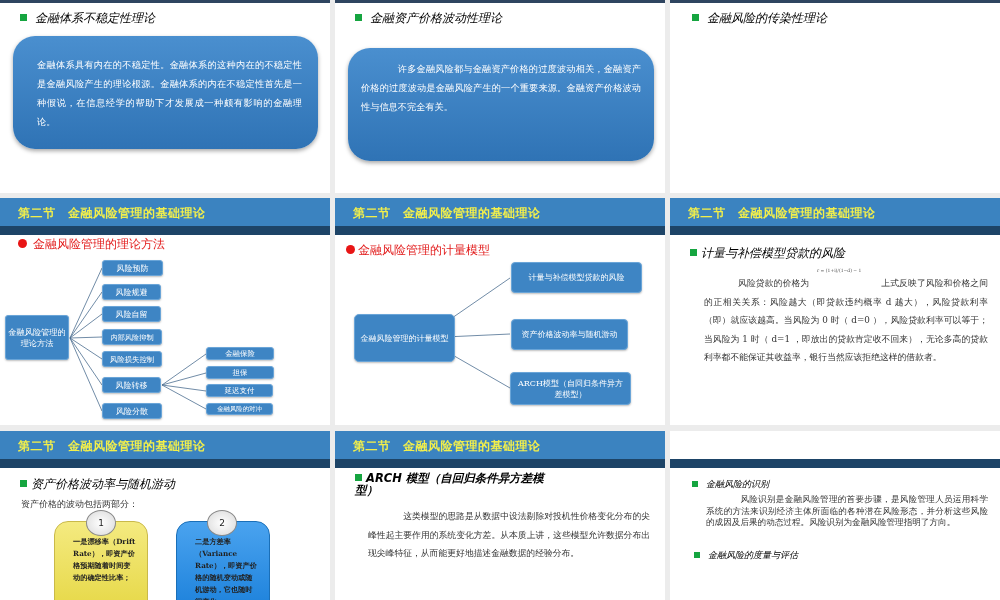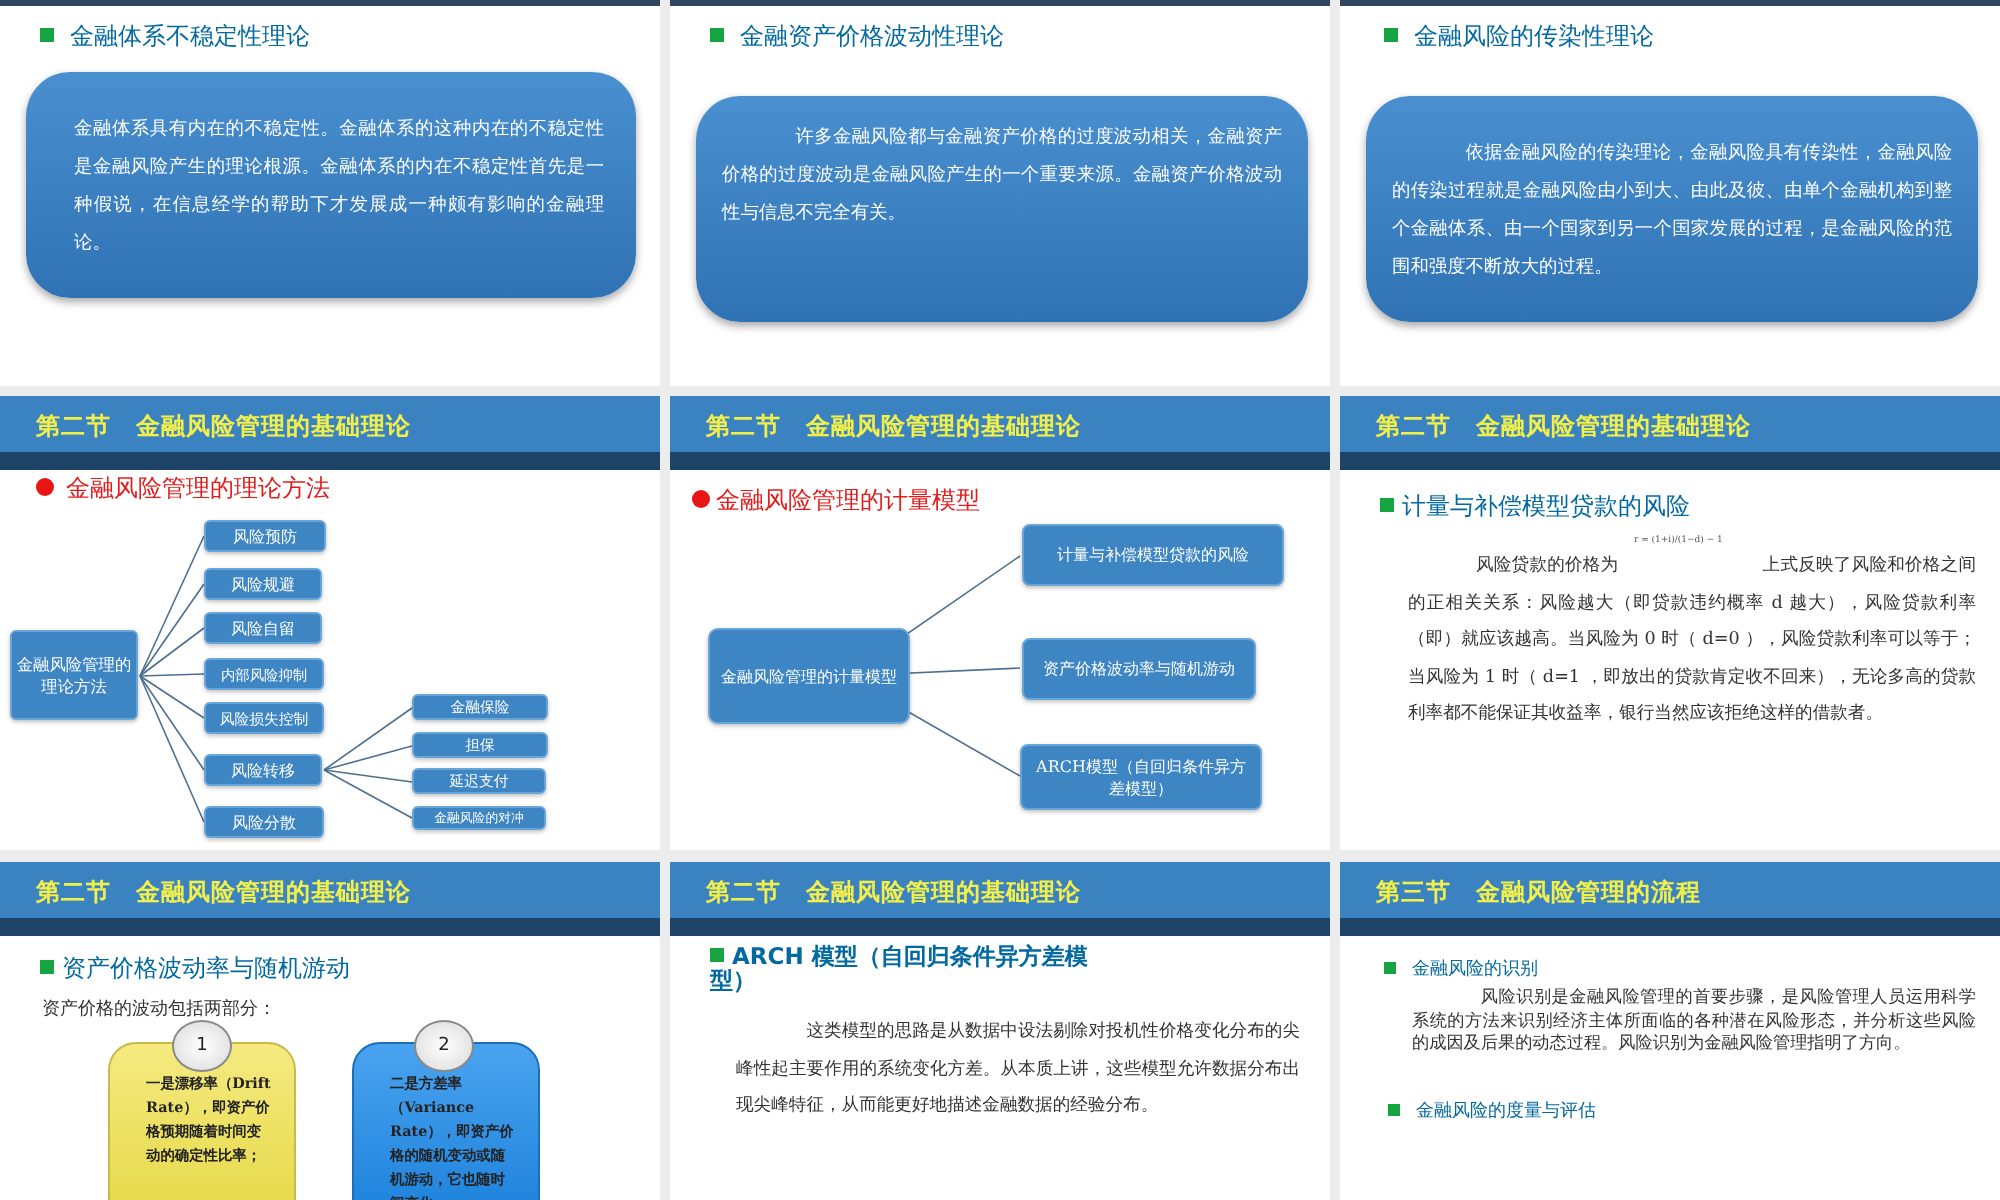--- a/index.html
+++ b/index.html
@@ -3,21 +3,21 @@
 <meta charset="utf-8">
 <style>
   * { box-sizing: border-box; margin: 0; padding: 0; }
   html, body { width: 1000px; height: 600px; overflow: hidden; background: #ececec; }
   body { font-family: "DejaVu Sans", "Liberation Sans", sans-serif; position: relative; }
   .slide { position: absolute; background: #fff; overflow: hidden; }
   .s-header { position: absolute; left: 0; right: 0; top: 0; height: 28px; background: #3b83c0; }
   .s-header-band { position: absolute; left: 0; right: 0; top: 28px; height: 9px; background: #1d4467; }
   .s-header-text { position: absolute; left: 18px; top: 7px; color: #f2ef4b; font-size: 12px; font-weight: bold; letter-spacing: 0.5px; white-space: pre; font-family: "DejaVu Serif", serif; }
   .topband { position: absolute; left: 0; right: 0; top: 0; height: 3px; background: #2f4560; }
-  .green-title { position: absolute; color: #0369a1; font-size: 12px; white-space: nowrap; }
+  .green-title { position: absolute; color: #000000; font-size: 12px; white-space: nowrap; font-style: italic; }
   .green-sq { display: inline-block; width: 7px; height: 7px; background: #16a540; margin-right: 8px; vertical-align: middle; position: relative; top: -1px; }
   .red-title { position: absolute; color: #e21b1b; font-size: 12px; line-height: 13px; }
   .red-dot { display: inline-block; width: 9px; height: 9px; border-radius: 50%; background: #e81515; margin-right: 6px; vertical-align: middle; position: relative; top: -1px; }
   .bluebox { position: absolute; background: linear-gradient(#4a8fcf, #2f73b5); border-radius: 22px; box-shadow: 0 2px 4px rgba(0,0,0,0.35); color: #fff; font-family: "DejaVu Serif", serif; font-size: 9.2px; line-height: 19px; padding: 0 22px; }
   .bluebox p { text-align: justify; }
   .node { position: absolute; background: #3e85c4; border: 1px solid #6aa5d8; border-radius: 3px; color: #fff; font-family: "DejaVu Serif", serif; font-size: 8px; display: flex; align-items: center; justify-content: center; text-align: center; line-height: 11px; box-shadow: 0 1px 2px rgba(0,0,0,0.25); }
   .body-text { position: absolute; color: #333; font-family: "DejaVu Serif", serif; font-size: 8.8px; line-height: 18.6px; text-align: justify; }
   svg.lines { position: absolute; left: 0; top: 0; }
   .callout { position: absolute; border-radius: 14px 14px 0 0; padding: 14px 10px 0 18px; font-family: "DejaVu Serif", serif; font-size: 7.2px; font-weight: bold; line-height: 12px; color: #222; }
   .circ { position: absolute; width: 30px; height: 26px; border-radius: 50%; background: radial-gradient(#fff, #d9d9d9); border: 1px solid #8a8a8a; font-size: 9px; display: flex; align-items: center; justify-content: center; color: #222; }
@@ -42,23 +42,20 @@
   </div>
   <div class="bluebox" style="left:13px;top:48px;width:306px;height:113px;padding-top:11px;padding-left:13px;padding-right:13px;">
     <p style="text-indent:4em;">许多金融风险都与金融资产价格的过度波动相关，金融资产价格的过度波动是金融风险产生的一个重要来源。金融资产价格波动性与信息不完全有关。</p>
   </div>
 </div>
 
 <div class="slide" style="left:670px;top:0;width:330px;height:193px;">
   <div class="topband"></div>
   <div class="green-title" style="left:22px;top:10px;">
     <span class="green-sq"></span><span>金融风险的传染性理论</span>
-  </div>
-  <div class="bluebox" style="left:13px;top:48px;width:306px;height:113px;padding-top:19px;padding-left:13px;padding-right:13px;">
-    <p style="text-indent:4em;">依据金融风险的传染理论，金融风险具有传染性，金融风险的传染过程就是金融风险由小到大、由此及彼、由单个金融机构到整个金融体系、由一个国家到另一个国家发展的过程，是金融风险的范围和强度不断放大的过程。</p>
   </div>
 </div>
 
 <div class="slide" style="left:0;top:198px;width:330px;height:227px;">
   <div class="s-header">
       <span class="s-header-text">第二节　金融风险管理的基础理论</span>
     </div>
   <div class="s-header-band"></div>
   <div class="red-title" style="left:18px;top:40px;width:150px;">
     <span class="red-dot"></span><span>金融风险管理的理论方法</span>
@@ -151,23 +148,20 @@
       <span class="s-header-text">第二节　金融风险管理的基础理论</span>
     </div>
   <div class="s-header-band"></div>
   <div class="green-title" style="left:20px;top:41px;width:190px;white-space:normal;font-size:11.5px;line-height:12px;font-weight:bold;">
     <span class="green-sq" style="margin-right:4px;"></span><span>ARCH 模型（自回归条件异方差模型）</span>
   </div>
   <div class="body-text" style="left:33px;top:76px;width:282px;text-indent:4em;">这类模型的思路是从数据中设法剔除对投机性价格变化分布的尖峰性起主要作用的系统变化方差。从本质上讲，这些模型允许数据分布出现尖峰特征，从而能更好地描述金融数据的经验分布。</div>
 </div>
 
 <div class="slide" style="left:670px;top:431px;width:330px;height:169px;">
-  <div class="s-header">
-      <span class="s-header-text">第三节　金融风险管理的流程</span>
-    </div>
   <div class="s-header-band"></div>
   <div class="green-title" style="left:22px;top:47px;font-size:9px;">
     <span class="green-sq" style="width:6px;height:6px;"></span><span>金融风险的识别</span>
   </div>
   <div class="body-text" style="left:36px;top:63px;width:282px;font-size:8.6px;line-height:11.6px;text-indent:4em;">风险识别是金融风险管理的首要步骤，是风险管理人员运用科学系统的方法来识别经济主体所面临的各种潜在风险形态，并分析这些风险的成因及后果的动态过程。风险识别为金融风险管理指明了方向。</div>
   <div class="green-title" style="left:24px;top:118px;font-size:9px;">
     <span class="green-sq" style="width:6px;height:6px;"></span><span>金融风险的度量与评估</span>
   </div>
 </div>
 

